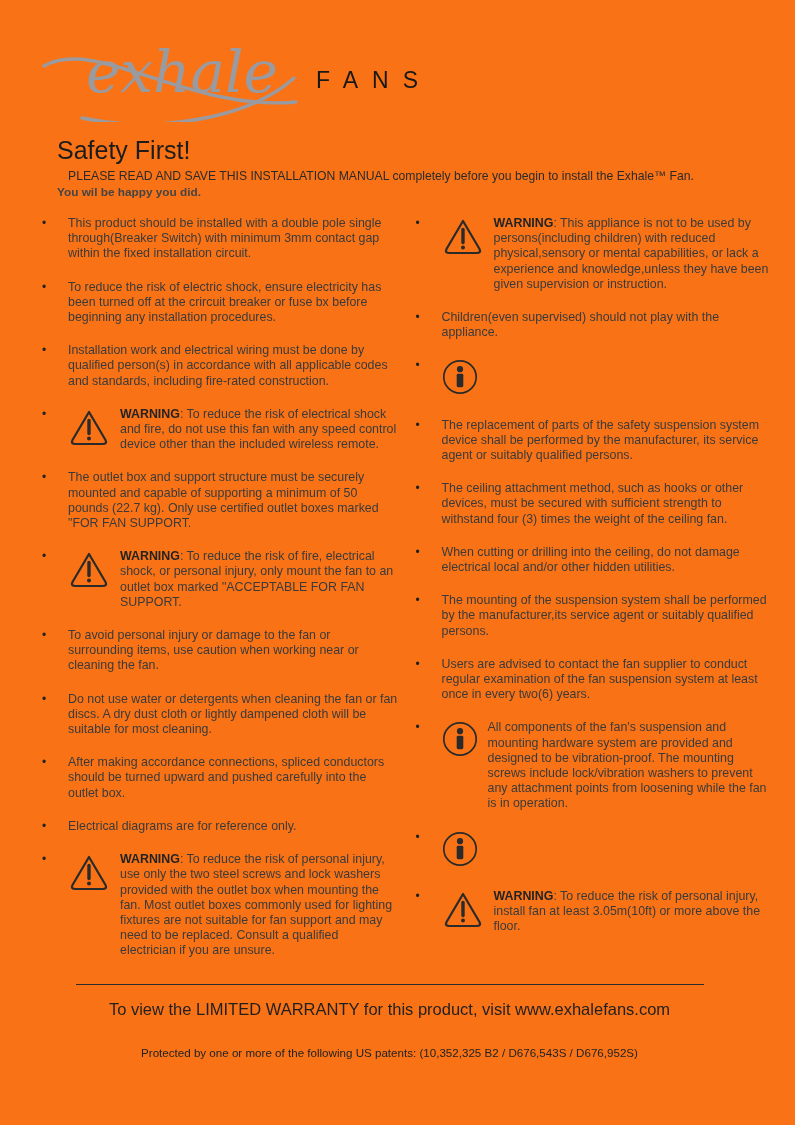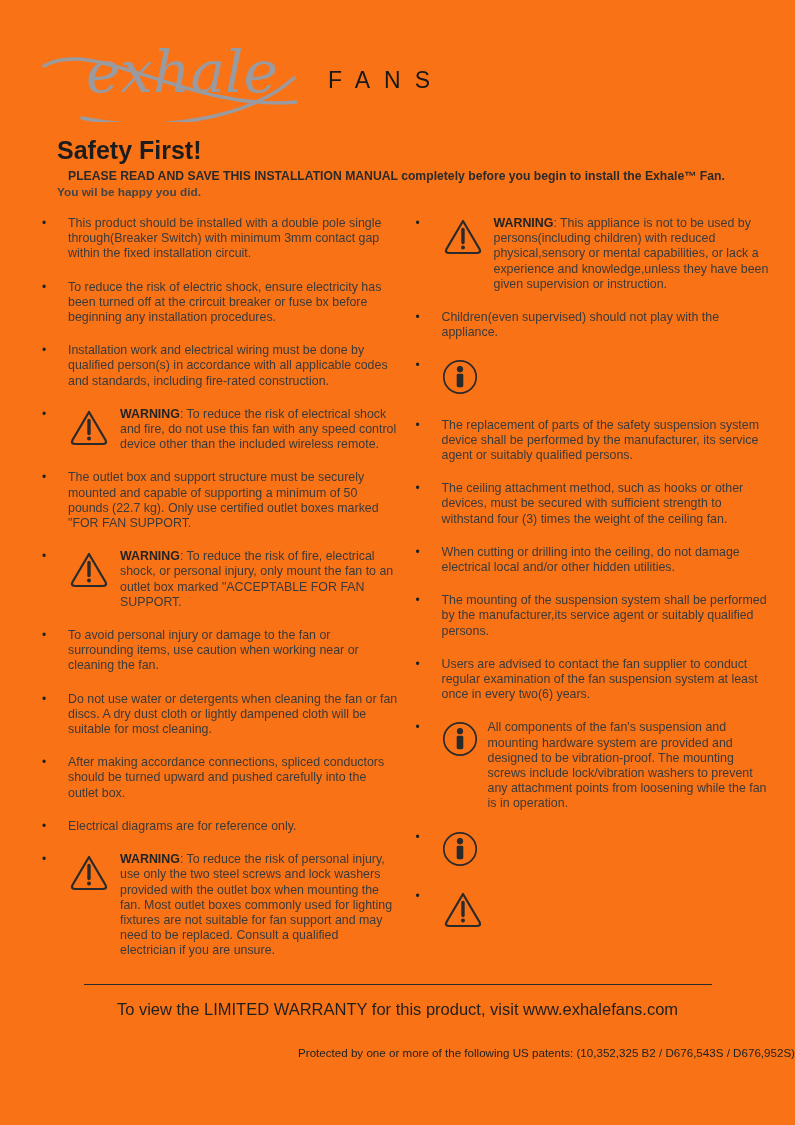--- a/index.html
+++ b/index.html
@@ -16,36 +16,36 @@
     padding:26px 0 0 38px;
     display:flex;align-items:flex-end;
     height:96px;
   }
   .logo-script-svg{display:block;}
   .logo-suffix{
     font-size:23px;
     letter-spacing:14px;
     color:#181818;
     font-weight:400;
-    margin-left:12px;
+    margin-left:0;
     margin-bottom:28px;
   }
   
   .page-title{
     margin:14px 0 5px 57px;
     font-size:25px;
     line-height:28px;
-    font-weight:bold;
+    font-weight:normal;
     color:#1c1c1c;
   }
   .intro-bold{
     margin:0 0 0 57px;
     font-size:12.2px;
     line-height:15px;
-    font-weight:bold;
+    font-weight:normal;
     color:#2a2a2a;
     padding-left:11px;
   }
   .intro-sub{
     margin:1px 0 0 57px;
     font-size:11.8px;
     line-height:14px;
     color:#444;
     font-weight:bold;
   }
@@ -70,38 +70,37 @@
     line-height:15px;
     color:#222;
   }
   .icon-wrap{flex:0 0 52px;padding-top:1px;}
   .icon-wrap.info{flex:0 0 46px;}
   .itext{flex:1;}
   .itext b{color:#232323;}
   
   .footer{
     position:absolute;
-    left:0;right:0;top:984px;
+    left:0;right:16px;top:984px;
     text-align:center;
   }
   .rule{
     width:628px;
     margin:0 auto;
     border-top:1.5px solid #2b2b2b;
   }
   .warranty{
     margin:15px 0 0 0;
     font-size:16.5px;
     color:#1f1f1f;
   }
   .patents{
     margin:27px 0 0 0;
     font-size:11.6px;
     color:#222;
-    text-align:right;
   }
 </style>
 </head>
 <body>
 
 <div class="page">
 
   <div class="logo-row">
     <svg class="logo-script-svg" width="278" height="96" viewBox="0 0 278 96">
       <path d="M6 40 C 58 10, 150 86, 258 76" fill="none" stroke="#9a9aa1" stroke-width="3.4" stroke-linecap="round"></path>
@@ -236,20 +235,21 @@
               <rect x="14.7" y="14.8" width="6.6" height="13.4" rx="1.4" fill="#2a2a2a"></rect>
             </svg></span>
         </div>
         <div class="item">
           <span class="bullet">•</span>
           <span class="icon-wrap warning"><svg width="42" height="39" viewBox="0 0 42 39">
               <path d="M21 4 L37.5 32 Q39.5 36 34.5 36 L7.5 36 Q2.5 36 4.5 32 Z" fill="none" stroke="#2a2a2a" stroke-width="2.2" stroke-linejoin="round"></path>
               <line x1="21" y1="12.5" x2="21" y2="25.5" stroke="#2a2a2a" stroke-width="3.4" stroke-linecap="round"></line>
               <circle cx="21" cy="30.5" r="2" fill="#2a2a2a"></circle>
             </svg></span>
+          <div class="itext"><b>WARNING</b>: To reduce the risk of personal injury, install fan at least 3.05m(10ft) or more above the floor.</div>
         </div>
       </div>
   </div>
 
   <div class="footer">
     <div class="rule"></div>
     <p class="warranty">To view the LIMITED WARRANTY for this product, visit www.exhalefans.com</p>
     <p class="patents">Protected by one or more of the following US patents: (10,352,325 B2 / D676,543S / D676,952S)</p>
   </div>
 

